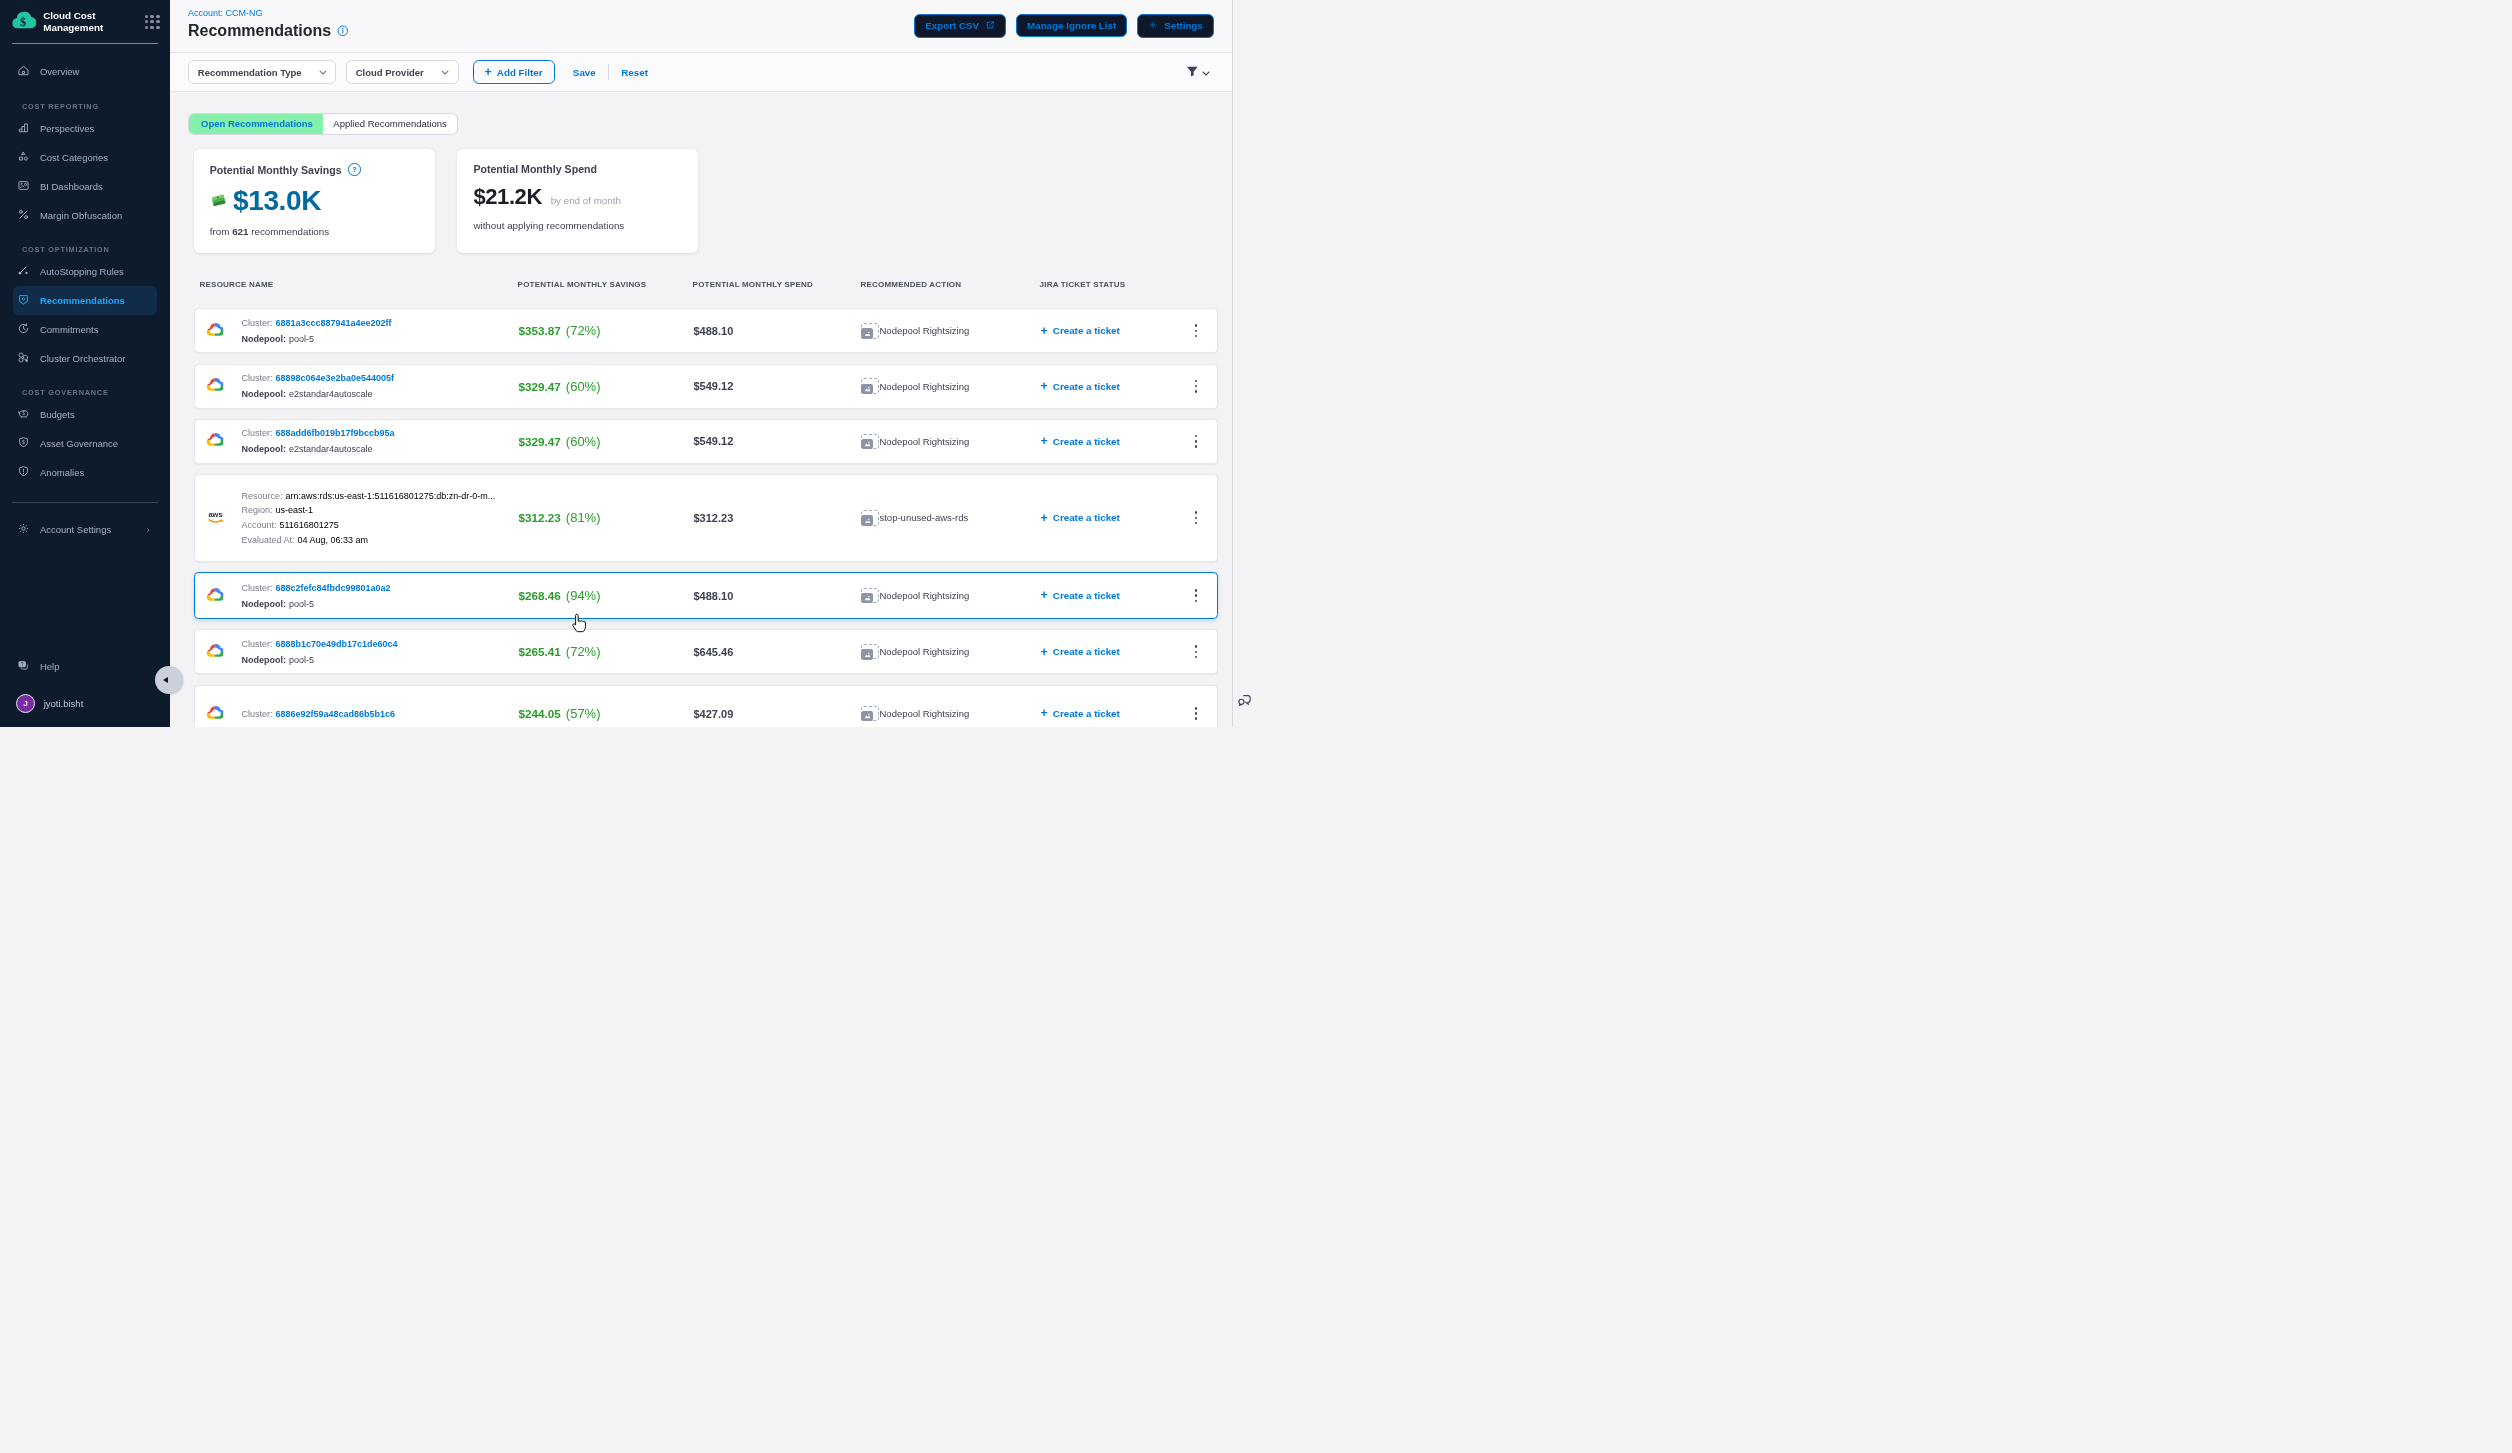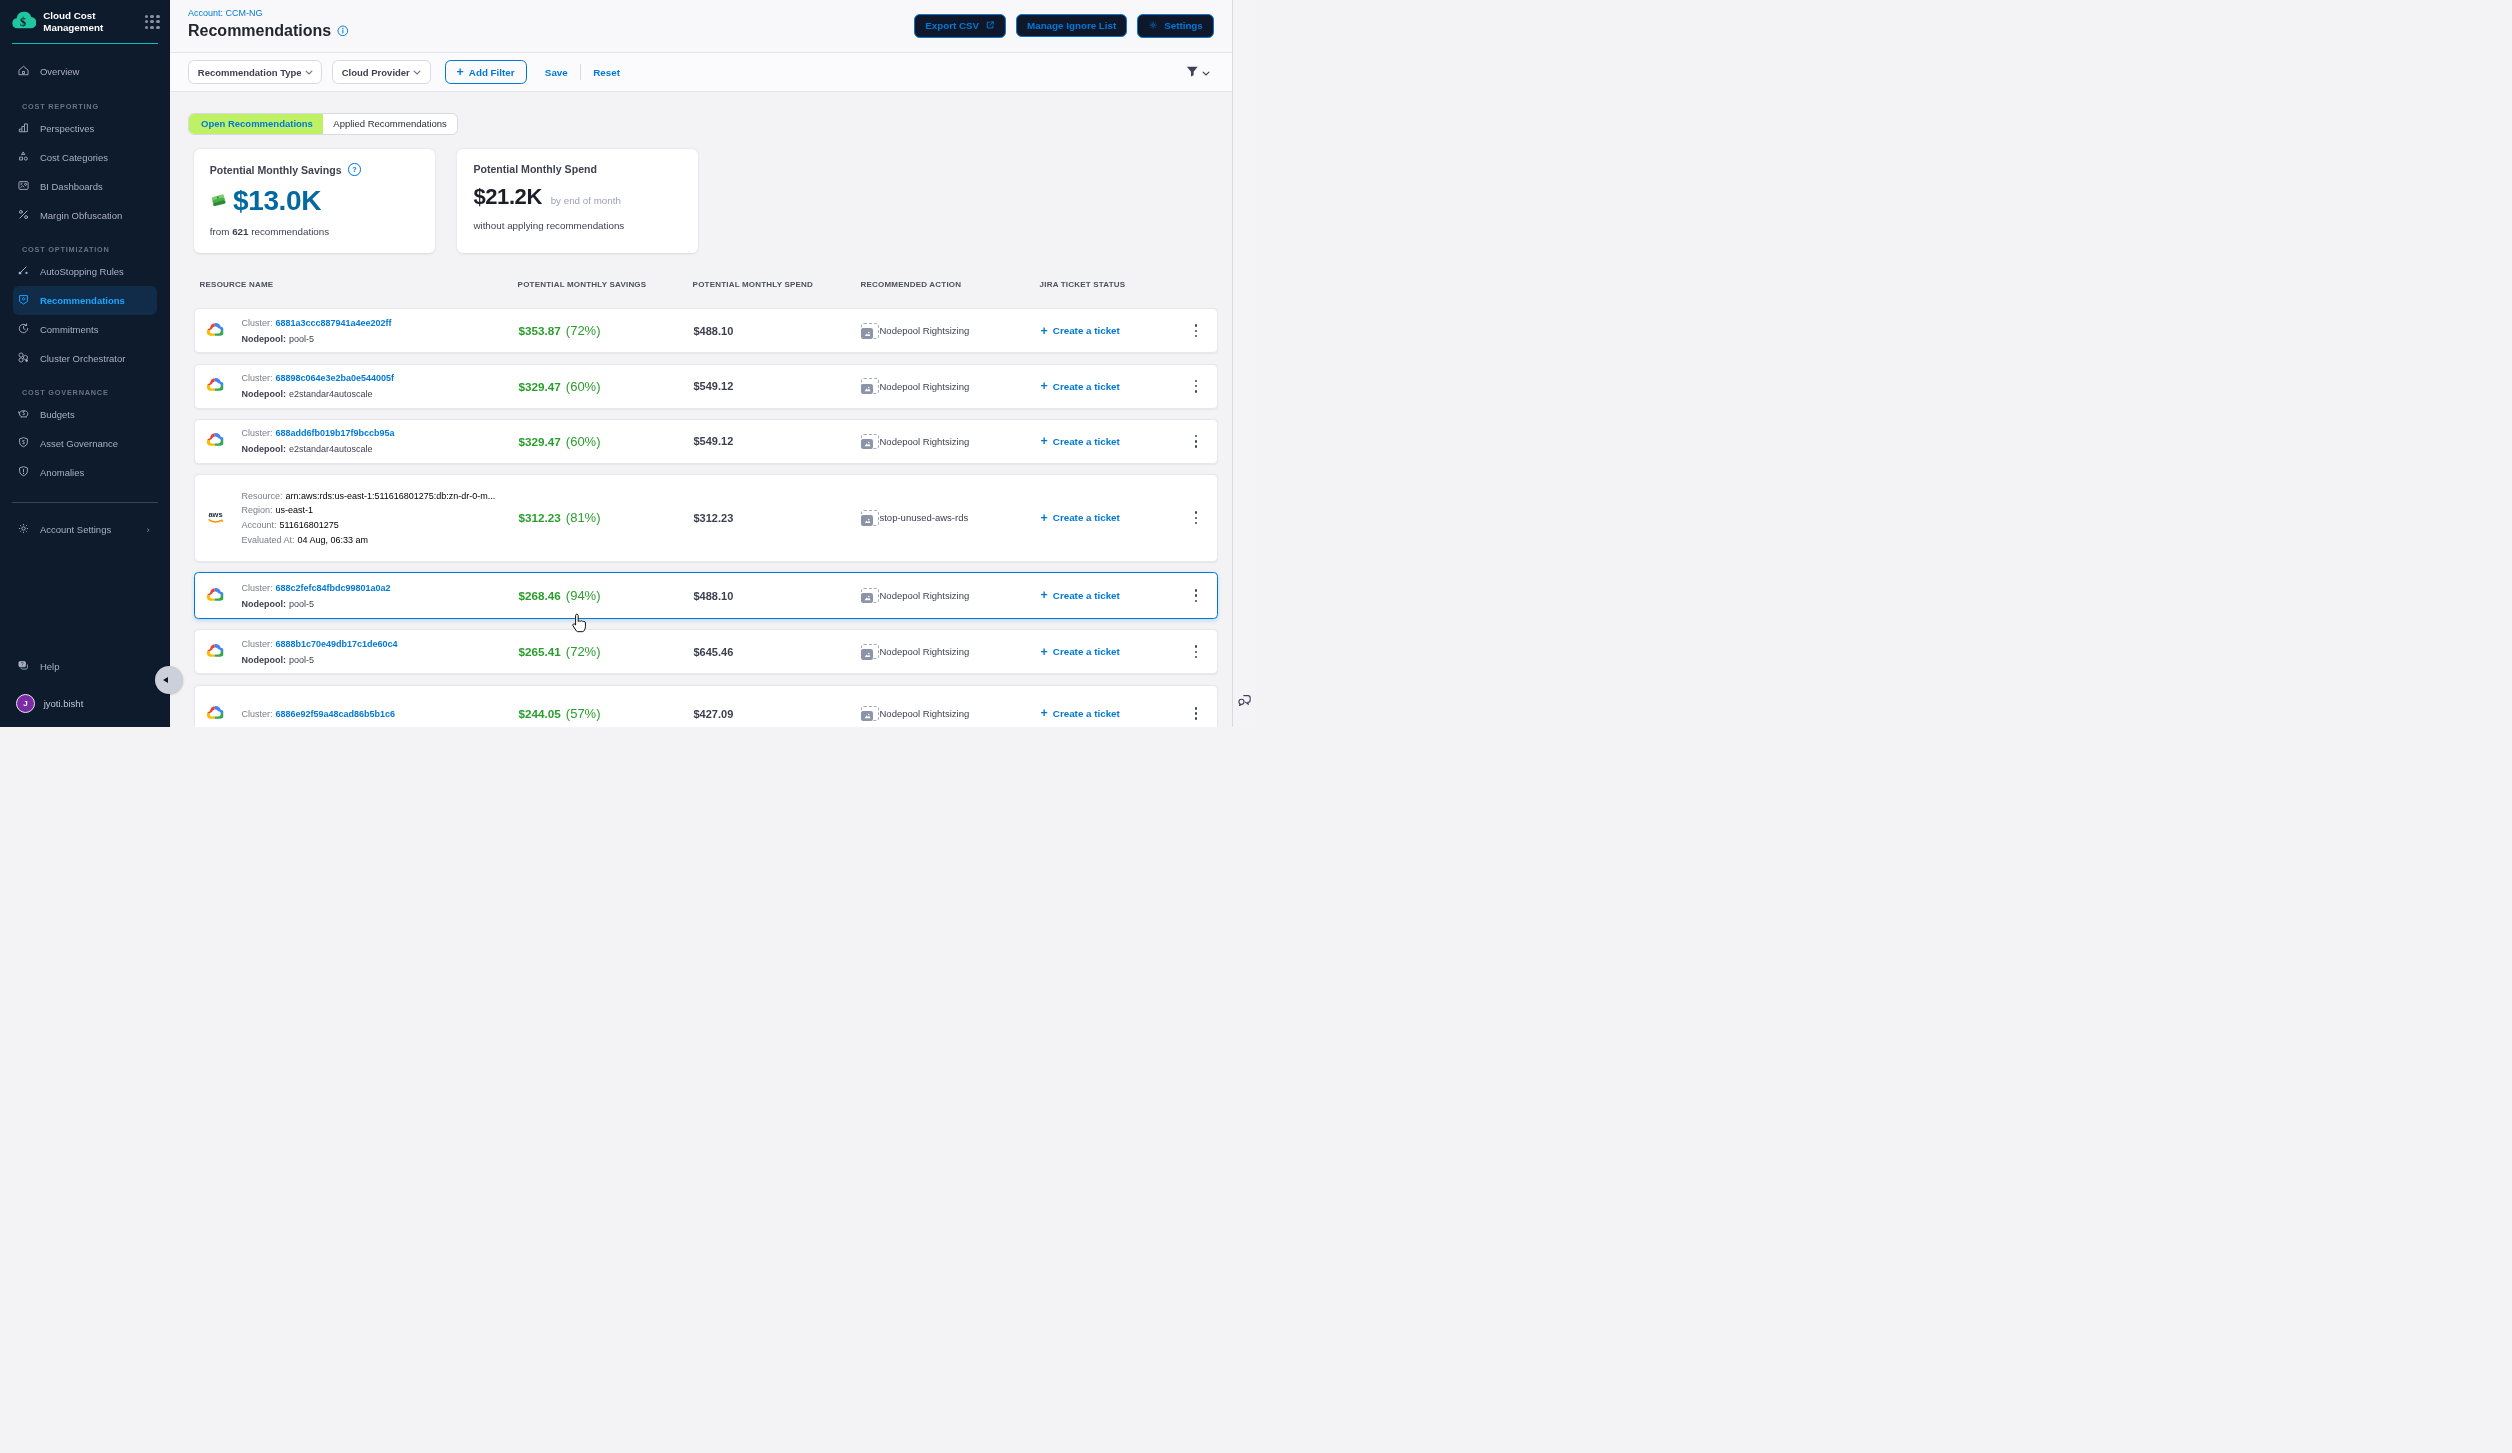--- a/index.html
+++ b/index.html
@@ -42,35 +42,35 @@
   .breadcrumb { font-size:9px; color:#0278d5; cursor:pointer; }
   .page-title-row { display:flex; align-items:center; gap:5.8px; margin-top:4.4px; }
   .page-title { font-size:16px; font-weight:700; color:#22272f; }
   .hdr-buttons { display:flex; gap:9.5px; align-items:flex-start; padding-top:5.8px; }
   .btn { border:1.1px solid #0278d5; color:#0278d5; font-weight:700; font-size:9.8px; padding:5.1px 10.2px;
     border-radius:5.8px; background:#0f172a; display:flex; gap:5.8px; align-items:center; cursor:pointer; }
 
   .filter-bar { background:#fbfbfd; border-bottom:0.7px solid #e4e4ea; height:39px; display:flex; align-items:center;
     padding:0 22px 0 18px; gap:9.5px; }
   .dd { background:#fff; border:0.7px solid #d8d9e3; border-radius:5.8px; padding:5.1px 8.8px; font-size:9.5px;
-    color:#3f4250; font-weight:600; display:flex; align-items:center; gap:3px; cursor:pointer; }
+    color:#3f4250; font-weight:600; display:flex; align-items:center; gap:17px; cursor:pointer; }
   .add-filter { border:1.1px solid #0278d5; border-radius:5.8px; color:#0278d5; font-weight:700; font-size:9.8px;
     padding:5.1px 11px; display:flex; gap:5.1px; align-items:center; background:transparent; cursor:pointer; margin-left:4.4px; }
   .txt-link { color:#0278d5; font-weight:600; font-size:9.8px; cursor:pointer; }
   .save-link { margin-left:8.8px; }
   .vdiv { width:0.7px; height:16px; background:#d8d9e3; margin:0 2.9px; }
   .filter-spacer { flex:1; }
   .funnel-wrap { display:flex; align-items:center; gap:2.9px; cursor:pointer; }
 
   .content { flex:1; padding:0 14px 0 18px; position:relative; overflow:hidden; }
 
   .tabs { display:inline-flex; border:0.7px solid #d8d9e3; background:#fff; border-radius:5.8px; overflow:hidden;
     margin-top:21px; }
   .tab { padding:4.4px 10.2px; font-size:9.5px; color:#2b2e3a; cursor:pointer; }
-  .tab.active { background:#bef264; color:#0278d5; font-weight:700;padding-left:12px; }
+  .tab.active { background:#86efac; color:#0278d5; font-weight:700;padding-left:12px; }
 
   .cards-row { display:flex; gap:22.6px; margin-top:14.6px; margin-left:5.8px; }
   .card { width:241px; height:104px; background:#fff; border-radius:5.8px; box-shadow:0 0.7px 2.2px rgba(25,30,60,.12);
     padding:14px 16px; }
   .card-title-row { display:flex; align-items:center; gap:6.6px; }
   .card-title { font-size:10.6px; font-weight:600; color:#3f4250; }
   .q-icon { width:12.4px; height:12.4px; border:1.5px solid #0278d5; border-radius:50%; color:#0278d5; font-size:7.3px;
     font-weight:700; display:flex; align-items:center; justify-content:center; cursor:pointer; }
   .card-value-row { display:flex; align-items:center; gap:5.8px; margin-top:8.8px; }
   .big-green { font-size:28px; font-weight:700; color:#0369a1; letter-spacing:-0.4px; }

